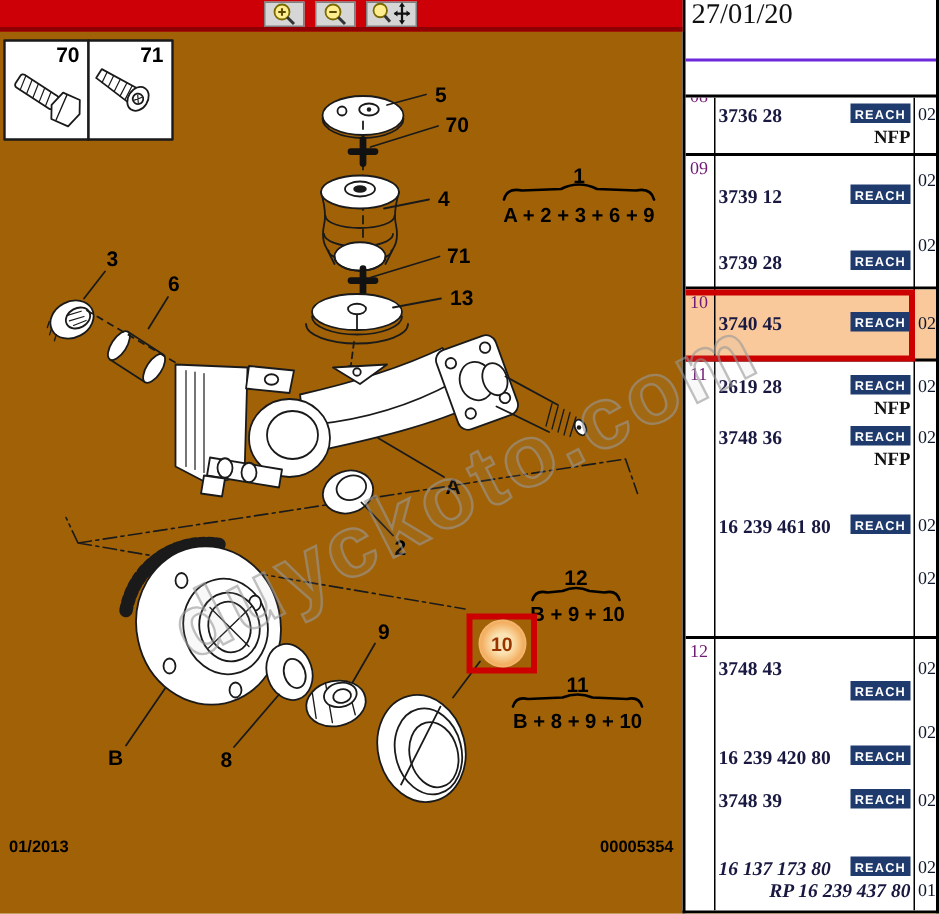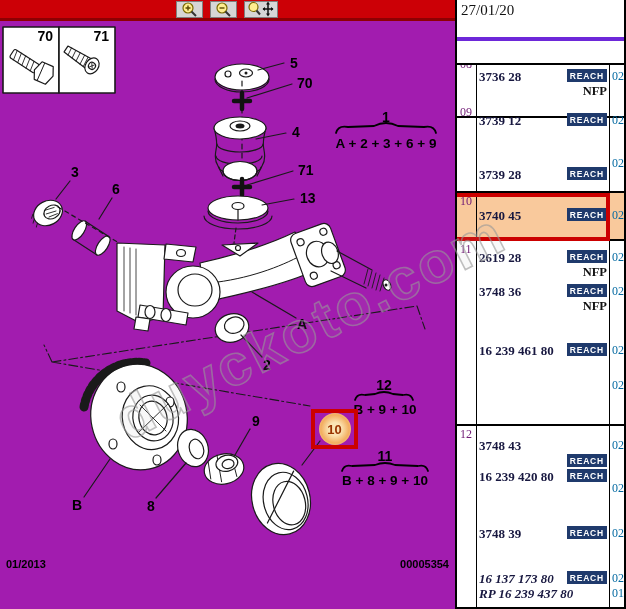--- a/index.html
+++ b/index.html
@@ -1,19 +1,19 @@
 <!DOCTYPE html>
 <html><head>
 <meta charset="utf-8">
 <style>
   html,body{margin:0;padding:0;}
   body{width:626px;height:609px;position:relative;background:#fff;overflow:hidden;
        font-family:"Liberation Sans",sans-serif;}
   
-  .left-panel{position:absolute;left:0;top:0;width:455px;height:609px;background:#a21caf;}
+  .left-panel{position:absolute;left:0;top:0;width:455px;height:609px;background:#a16207;}
   .toolbar{position:absolute;left:0;top:0;width:455px;height:18px;background:#CC0006;
            border-bottom:3px solid #8E0003;display:flex;align-items:center;z-index:4;}
   .tb-btn{width:27px;height:17px;background:#D6D6D6;border:1px solid #808080;margin-right:7px;
           display:flex;align-items:center;justify-content:center;box-sizing:border-box;padding:0;cursor:pointer;}
   .tb-btn:first-child{margin-left:176px;}
   .tb-btn.wide{width:34px;}
   .diagram-svg{position:absolute;left:0;top:21px;width:455px;height:588px;z-index:1;}
   .dlabel{font:bold 14px "Liberation Sans",sans-serif;fill:#000;}
   .flabel{font:bold 13.5px "Liberation Sans",sans-serif;fill:#000;}
   .corner{font:bold 11px "Liberation Sans",sans-serif;fill:#000;}
@@ -24,39 +24,39 @@
              display:flex;align-items:center;justify-content:center;
              font:bold 13px "Liberation Sans",sans-serif;color:#993300;}
   .watermark{position:absolute;left:28px;top:292px;width:566px;height:72px;transform:rotate(-27deg);
              font:bold 58px "Liberation Sans",sans-serif;letter-spacing:3px;text-align:center;
              color:rgba(175,175,175,0.14);-webkit-text-stroke:1.6px #999;opacity:.62;
              z-index:60;pointer-events:none;white-space:nowrap;}
   
   .right-panel{position:absolute;left:455px;top:0;width:171px;height:609px;background:#fff;
                border-left:2px solid #000;border-right:2px solid #000;border-bottom:2px solid #000;
                box-sizing:border-box;}
-  .doc-header{position:absolute;top:0;left:0;right:0;height:41px;border-bottom:4px solid #6d28d9;
-              font-family:"Liberation Serif",serif;font-size:15px;color:#111;
+  .doc-header{position:absolute;top:0;left:0;right:0;height:41px;border-bottom:2px solid #6d28d9;
+              font-family:"Liberation Serif",serif;font-size:19px;color:#111;
               padding:1px 0 0 4px;box-sizing:border-box;line-height:18px;}
   .table-area{position:absolute;left:0;top:63px;bottom:0;right:0;border-top:2px solid #000;
               overflow:hidden;box-sizing:border-box;}
   .col-div{position:absolute;top:0;bottom:0;width:0;border-left:1.5px solid #000;z-index:3;}
   .pgroup{position:absolute;left:0;right:0;box-sizing:border-box;border-bottom:2px solid #000;}
   .pgroup.last{border-bottom:none;}
   .pgroup.hl{background:#F9C99C;}
   .gidx{position:absolute;left:3px;top:1px;font:12px "Liberation Serif",serif;color:#701a75;z-index:2;}
   .prow{position:absolute;left:22px;width:128px;display:flex;align-items:flex-start;z-index:2;}
   .pn{font:bold 13px "Liberation Serif",serif;color:#181840;white-space:nowrap;}
   .pn.it{font-style:italic;}
-  .pn.right{width:100%;text-align:left;}
+  .pn.right{width:100%;text-align:right;}
   .badge{margin-left:auto;background:#1F3A6C;color:#fff;font:bold 8.5px "Liberation Sans",sans-serif;
          letter-spacing:.8px;padding:2px 3px 1px 3px;line-height:10px;cursor:pointer;}
   .note{position:absolute;left:22px;width:128px;text-align:right;
         font:bold 12.5px "Liberation Serif",serif;color:#111;z-index:2;}
-  .qty{position:absolute;left:155px;width:14px;font:12px "Liberation Serif",serif;color:#0369a1;z-index:2;}
+  .qty{position:absolute;left:155px;width:14px;font:12px "Liberation Serif",serif;color:#0f172a;z-index:2;}
   .red-frame{position:absolute;left:-4px;width:157px;border:4px solid #CC0000;box-sizing:border-box;z-index:6;}
 </style>
 </head>
 <body>
 
 <div class="left-panel">
 
   <div class="toolbar">
     <button class="tb-btn" title="">
       <svg width="20" height="16" viewBox="0 0 20 16">
@@ -283,32 +283,32 @@
 
 </div>
 
 <div class="right-panel">
   <div class="doc-header">
     <div>27/01/20</div>
   </div>
   <div class="table-area" id="table-area">
     <div class="col-div" style="left:19px"></div>
     <div class="col-div" style="left:152px"></div>
-  <div class="pgroup" style="top: 1px; height: 52px;">
+  <div class="pgroup" style="top: 1px; height: 38px;">
         <span class="gidx" style="top: -9px;">08</span>
         <div class="prow" style="top: 3px;">
           <span class="pn">3736 28</span>
           <span class="badge">REACH</span>
         </div>
         <div class="note" style="top: 18px;">NFP</div>
         <div class="qty" style="top: 3px;">02</div>
       </div>
       <div class="pgroup" style="top: 39px; height: 89px;">
         <span class="gidx">09</span>
-        <div class="prow" style="top: 9px;">
+        <div class="prow" style="top: 19px;">
           <span class="pn">3739 12</span>
           <span class="badge">REACH</span>
         </div>
         <div class="qty" style="top: 9px;">02</div>
         <div class="prow" style="top: 52px; margin-top: 11px;">
           <span class="pn">3739 28</span>
           <span class="badge">REACH</span>
         </div>
         <div class="qty" style="top: 52px;">02</div>
       </div>
@@ -345,21 +345,21 @@
         </div>
         <div class="qty" style="top: 137px;">02</div>
       </div>
       <div class="pgroup last" style="top: 361px; height: 184px;">
         <span class="gidx">12</span>
         <div class="prow" style="top: 12px; flex-direction: column;">
           <span class="pn">3748 43</span>
           <span class="badge">REACH</span>
         </div>
         <div class="qty" style="top: 12px;">02</div>
-        <div class="prow" style="top: 43px; justify-content: flex-end;">
+        <div class="prow" style="top: 71px; justify-content: flex-end;">
           <span class="pn">16 239 420 80</span>
           <span class="badge">REACH</span>
         </div>
         <div class="qty" style="top: 55px;">02</div>
         <div class="prow" style="top: 100px;">
           <span class="pn">3748 39</span>
           <span class="badge">REACH</span>
         </div>
         <div class="qty" style="top: 100px;">02</div>
         <div class="prow" style="top: 145px; gap: 12px;">

